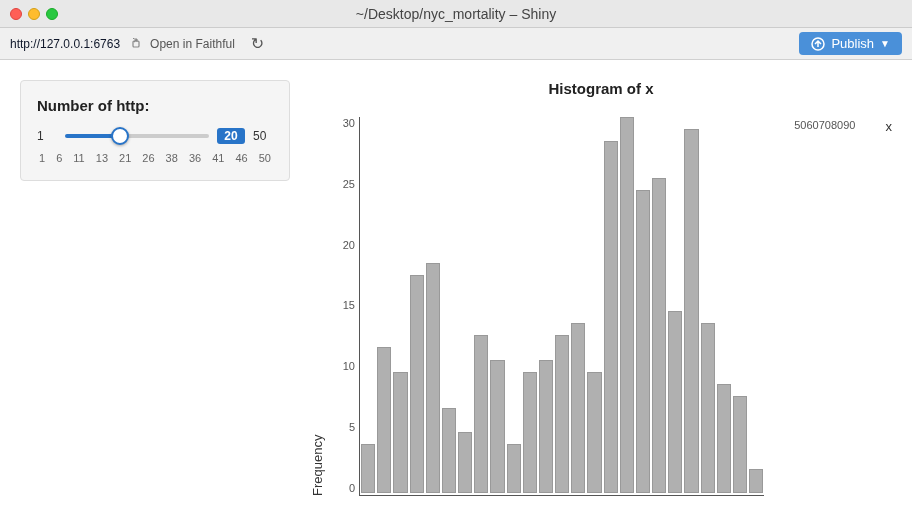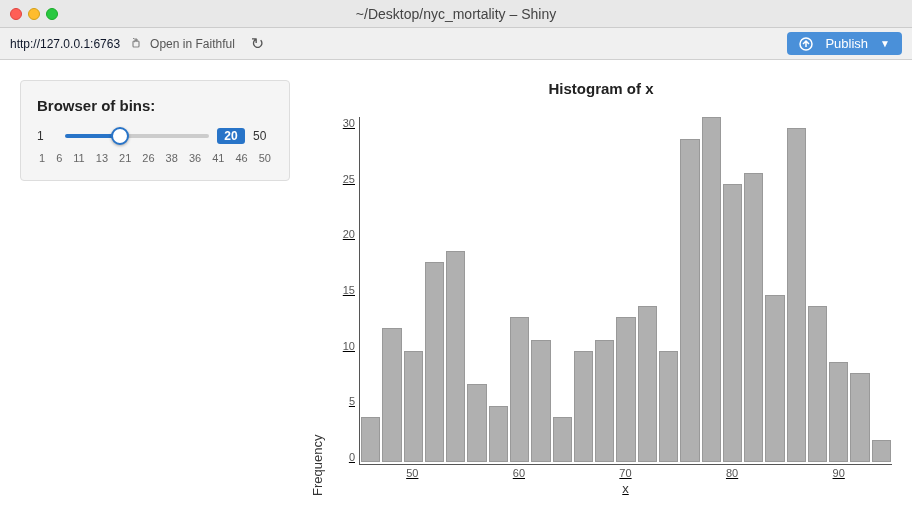--- a/index.html
+++ b/index.html
@@ -73,21 +73,21 @@
       margin-left: auto;
       background: #4a90d9;
       color: #fff;
       border: none;
       border-radius: 4px;
       padding: 4px 12px;
       font-size: 13px;
       cursor: pointer;
       display: flex;
       align-items: center;
-      gap: 12px;
+      gap: 6px;
       justify-content: center;
     }
 
     
     .main-content {
       padding: 20px 20px 10px 20px;
       height: calc(506px - 28px - 32px);
       display: flex;
       flex-direction: column;
     }
@@ -203,22 +203,21 @@
       transform: rotate(180deg);
       font-size: 13px;
       color: #333;
       display: flex;
       align-items: center;
       margin-right: 4px;
     }
     .chart-inner {
       flex: 1;
       display: flex;
-      flex-direction: column;
-      text-decoration: underline;
+      flex-direction: row;
     }
     .chart-plot {
       flex: 1;
       display: flex;
       position: relative;
     }
     .y-axis {
       width: 30px;
       display: flex;
       flex-direction: column;
@@ -297,21 +296,21 @@
     <span>Publish</span>
     <span style="font-size:10px;">▼</span>
   </button>
 </div>
 
 <div class="main-content">
 
   <div class="content-row">
 
     <div class="sidebar-panel">
-      <div class="panel-title">Browser of bins:</div>
+      <div class="panel-title">Number of http:</div>
       <div class="slider-row">
         <span class="slider-min">1</span>
         <div class="slider-container">
           <div class="slider-track">
             <div class="slider-thumb"></div>
           </div>
         </div>
         <span class="slider-value">20</span>
         <span class="slider-max">50</span>
       </div>

